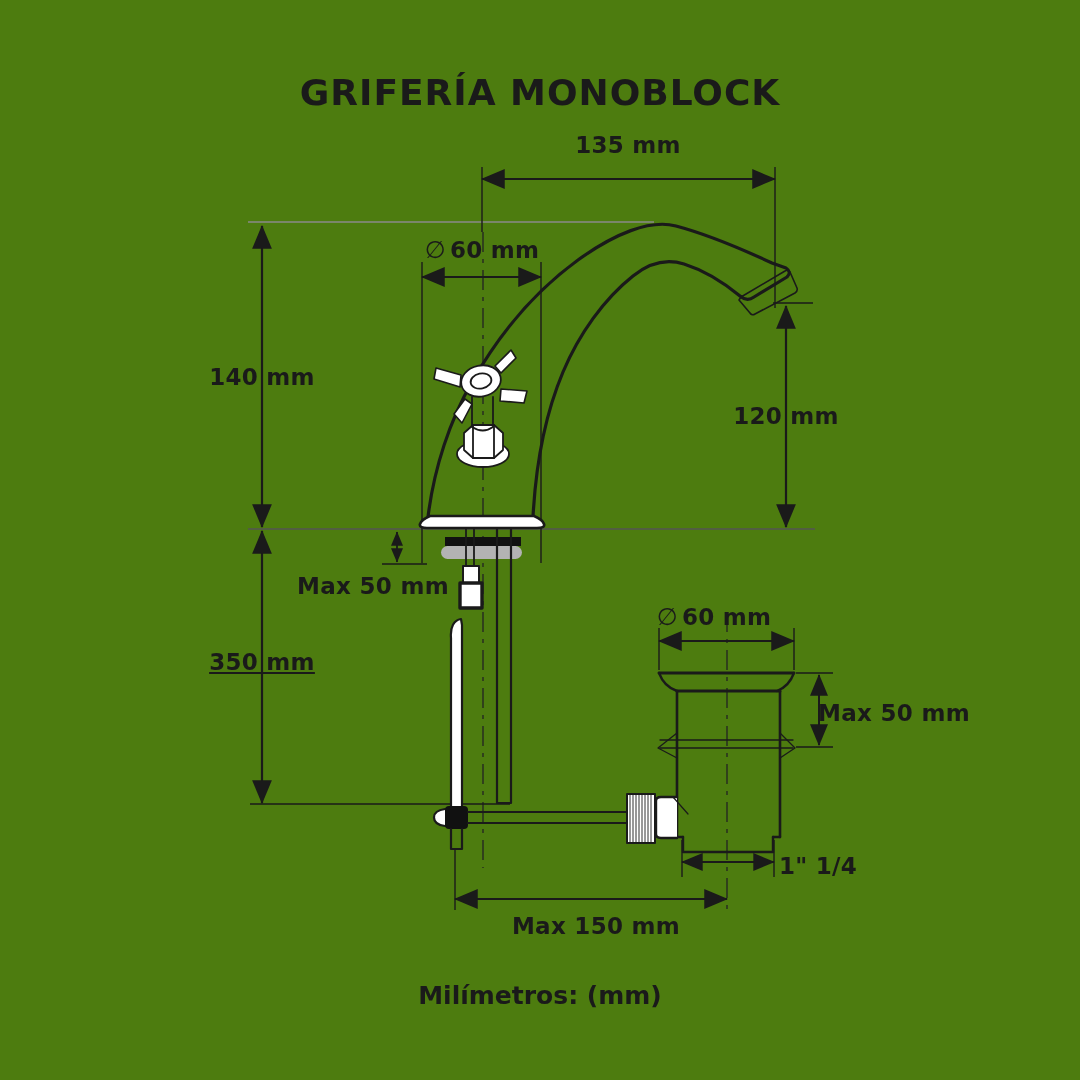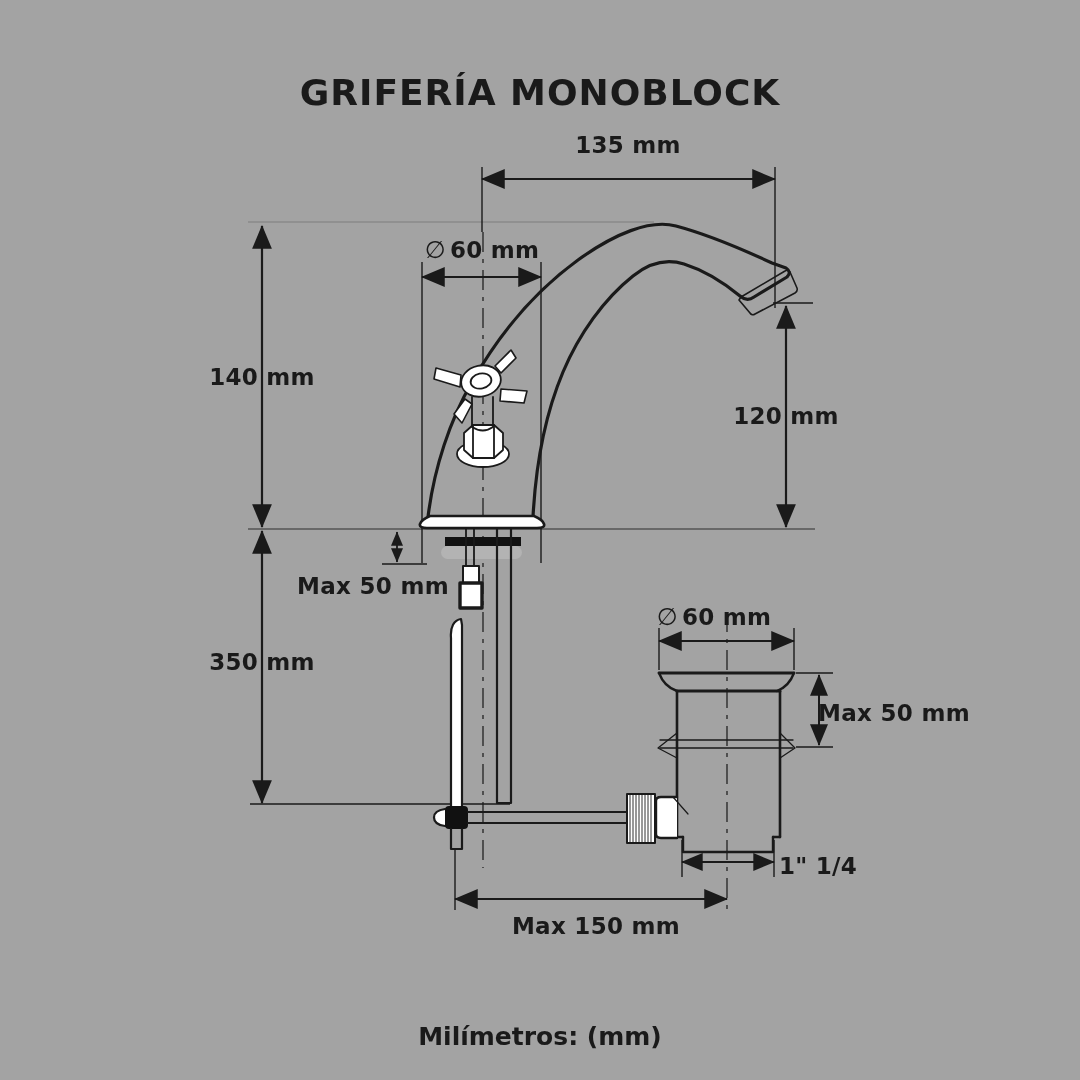--- a/index.html
+++ b/index.html
@@ -1,32 +1,32 @@
 <!DOCTYPE html>
 <html><head>
 <meta charset="utf-8">
 <style>
   html,body{margin:0;padding:0;background:#fff;}
-  .page{position:relative;width:1080px;height:1080px;background:#a3a3a3;overflow:hidden;
+  .page{position:relative;width:1080px;height:1080px;background:#4d7c0f;overflow:hidden;
         font-family:"DejaVu Sans","Liberation Sans",sans-serif;color:#1a1a1a;}
   .title{position:absolute;left:0;top:72px;width:1080px;text-align:center;
          font-size:36px;font-weight:700;letter-spacing:1px;color:#1a1a1a;}
   .footer{position:absolute;left:0;top:981px;width:1080px;text-align:center;
-          font-size:25px;font-weight:700;color:#1a1a1a;margin-top:41px;}
+          font-size:25px;font-weight:700;color:#1a1a1a;}
   .dim-label{position:absolute;height:26px;line-height:26px;text-align:center;
              font-size:23px;font-weight:700;letter-spacing:0.3px;color:#1a1a1a;white-space:nowrap;}
   .dia-sym{font-weight:400;font-size:24px;margin-right:4px;}
   svg{position:absolute;left:0;top:0;}
   
   .l-135      {left:548px;top:132px;width:160px;}
   .l-dia60f   {left:402px;top:237px;width:160px;}
   .l-170      {left:182px;top:364px;width:160px;}
   .l-120      {left:706px;top:403px;width:160px;}
   .l-max50f   {left:283px;top:573px;width:180px;}
-  .l-350      {left:182px;top:649px;width:160px;}
+  .l-350      {left:182px;top:649px;width:160px;text-decoration:underline;}
   .l-dia60d   {left:634px;top:604px;width:160px;}
   .l-max50d   {left:804px;top:700px;width:180px;}
   .l-114      {left:738px;top:853px;width:160px;}
   .l-max180   {left:506px;top:913px;width:180px;}
 </style>
 </head>
 <body>
 
 <div class="page">
 

